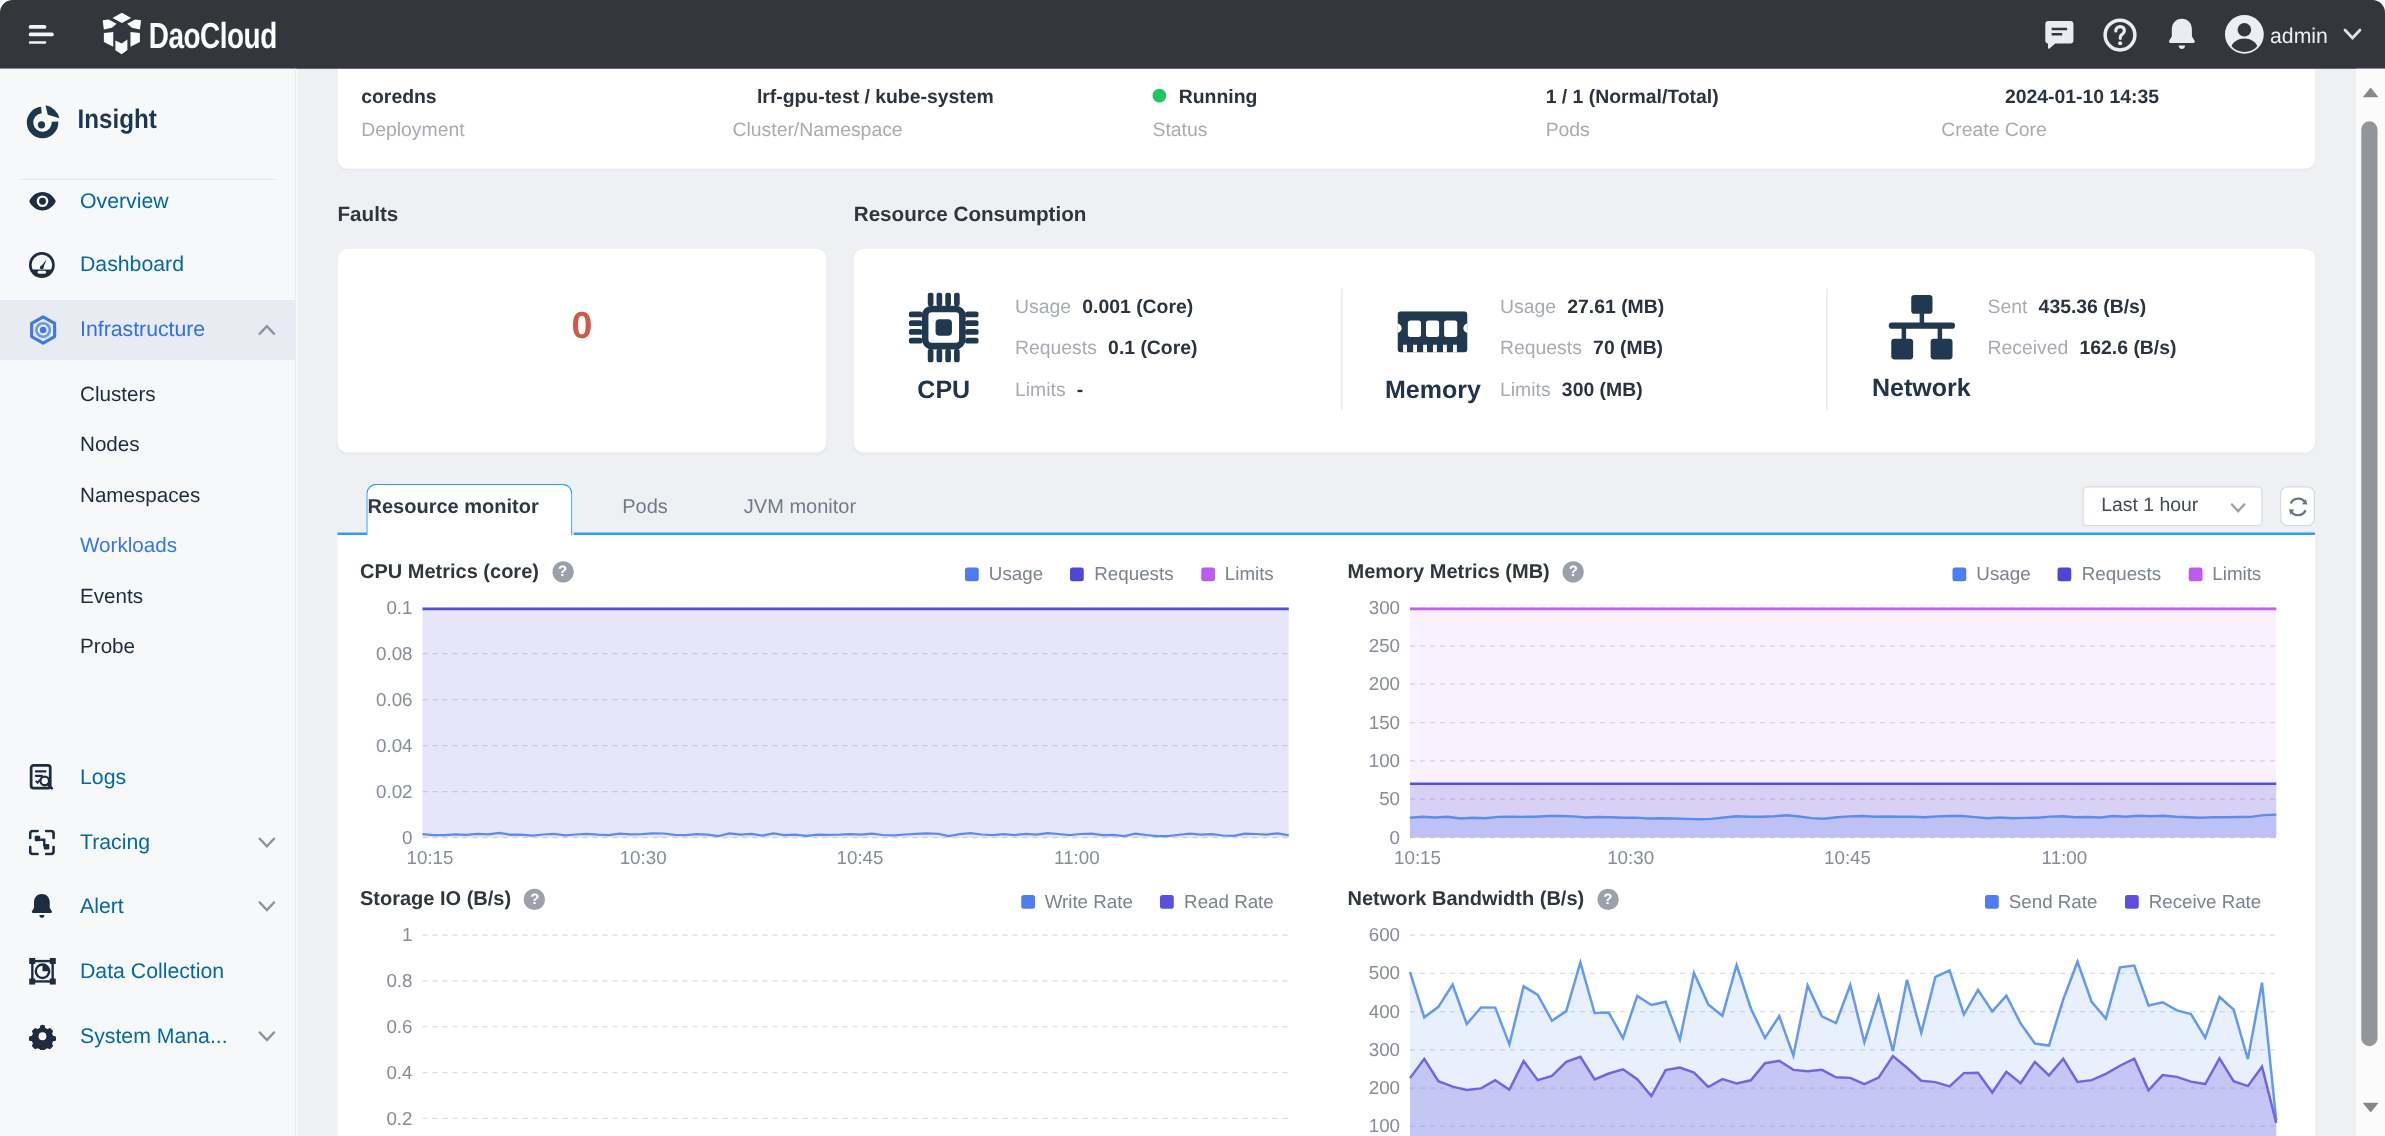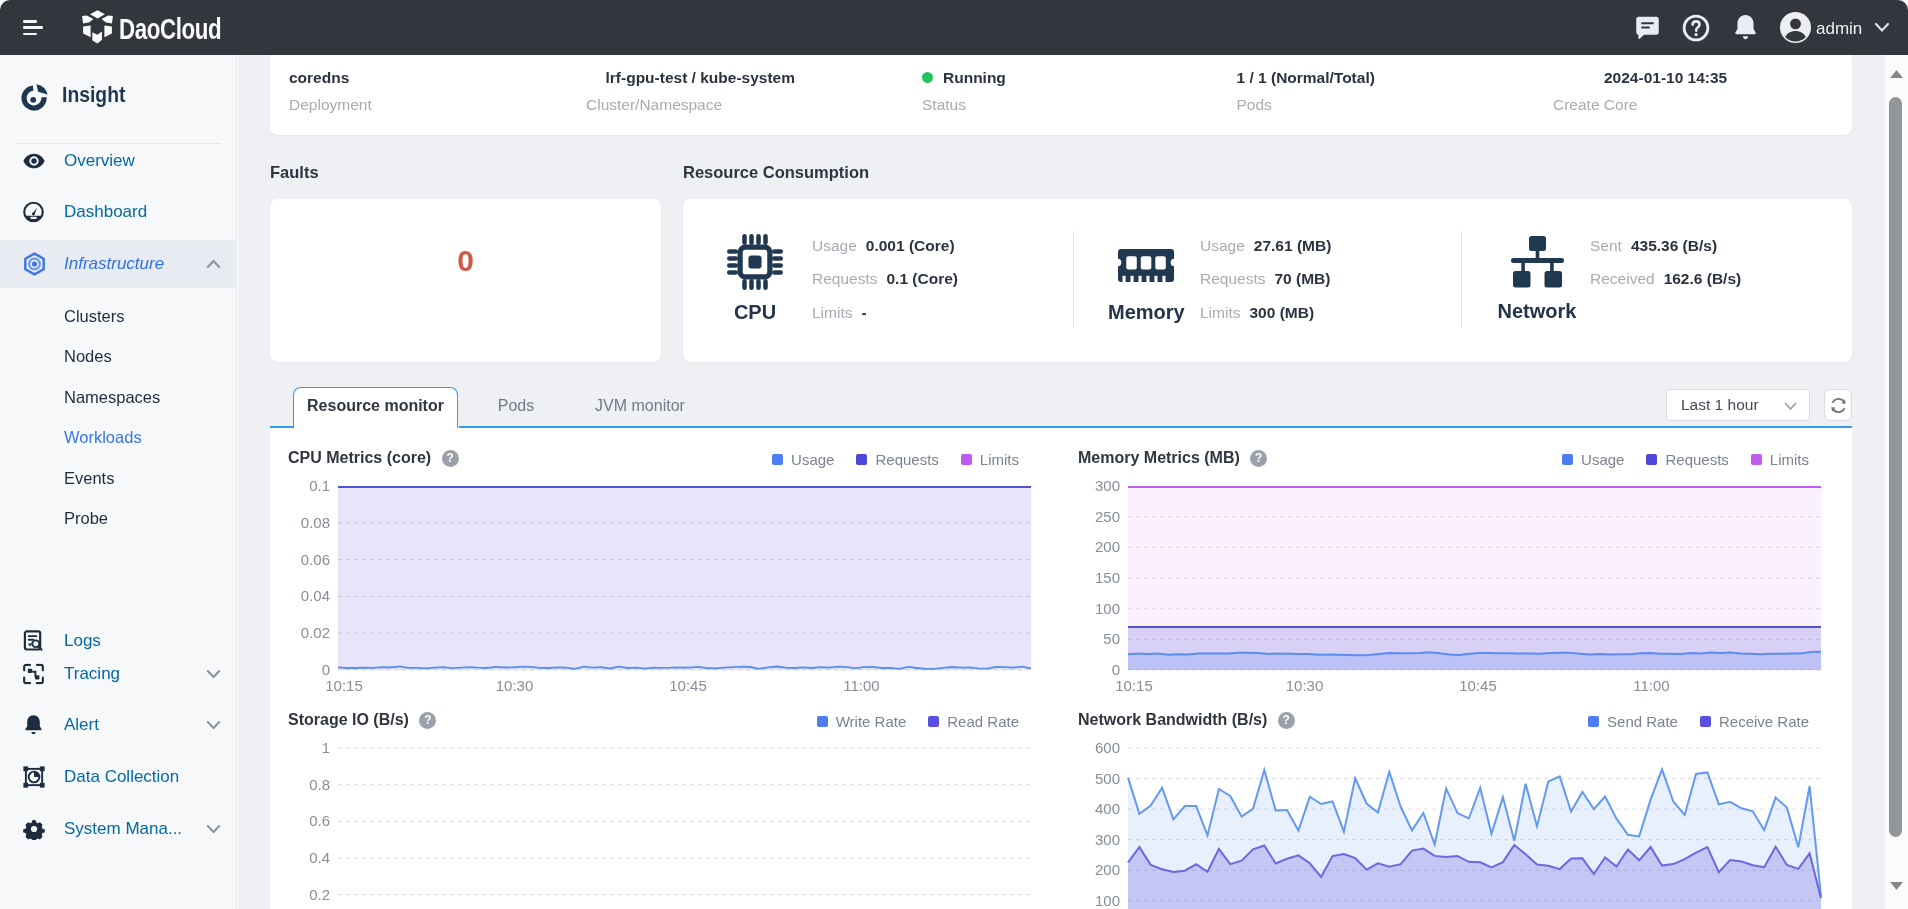--- a/index.html
+++ b/index.html
@@ -12,21 +12,21 @@
 #dclogo { position:absolute; left:82px; top:10px; }
 #dctext { position:absolute; left:119px; top:13px; font-size:29px; font-weight:bold; color:#fbfcfd; letter-spacing:-0.5px; transform:scaleX(0.77); transform-origin:left center; }
 .hicon { position:absolute; top:0; }
 #admin { position:absolute; left:1816px; top:18.5px; font-size:17px; color:#eceef1; }
 
 #sidebar { position:absolute; left:0; top:55px; width:237px; height:854px; background:#f7f8fa; border-right:1px solid #e9eaee; }
 #insight-txt { position:absolute; left:62px; top:28px; font-size:21.5px; font-weight:bold; color:#1d3750; transform:scaleX(0.9); transform-origin:left center; }
 #side-div { position:absolute; left:16px; top:88px; width:205px; height:1px; background:#e5e7ea; }
 .mi { position:absolute; left:0; width:236px; height:48px; }
 .mi .txt { position:absolute; left:64px; top:50%; transform:translateY(-50%); font-size:17px; color:#0369a1; }
-.mi.active { background:#e8ebf1;font-style:italic; }
+.mi.active { background:#e8ebf1; }
 .mi.active .txt { color:#3171e2; }
 .sub { position:absolute; left:64px; font-size:16.5px; color:#1f2c3e; transform:translateY(-50%); }
 .sub.sel { color:#3577e8; }
 .chev { position:absolute; left:206px; top:50%; transform:translateY(-50%); }
 .micon { position:absolute; left:23px; top:50%; transform:translateY(-50%); }
 
 #main { position:absolute; left:238px; top:55px; width:1647px; height:854px; background:#eef0f4; overflow:hidden; }
 .card { position:absolute; background:#fff; border-radius:8px; box-shadow:0 1px 3px rgba(31,35,41,0.04); }
 .val { font-size:15.5px; font-weight:bold; color:#2b3340; }
 .lab { font-size:15.5px; color:#a6abb4; }
@@ -157,21 +157,21 @@
         </div>
       <div class="rcrow" style="left:907px;top:71.5px;">
           <span class="rclab">Received</span>
           <span class="rcval">162.6 (B/s)</span>
         </div>
     </div>
 
     <div id="tabline-l" style="left:32px;width:23.5px;"></div>
     <div id="tabline-r" style="left:220.5px;width:1393.5px;"></div>
     <div id="tab-active"></div>
-    <div class="tabtxt" style="left:55px;width:165px;text-align:center;font-weight:bold;color:#2f3742;">Resource monitor</div>
+    <div class="tabtxt" style="left:42px;width:165px;text-align:center;font-weight:bold;color:#2f3742;">Resource monitor</div>
     <div class="tabtxt" style="left:240px;width:76px;text-align:center;color:#707a87;">Pods</div>
     <div class="tabtxt" style="left:338px;width:128px;text-align:center;color:#707a87;">JVM monitor</div>
 
     <div id="sel">
         <div id="selt">Last 1 hour</div>
       <svg style="position:absolute;right:12px;top:12px;" width="13" height="9" viewBox="0 0 13 9" fill="none" stroke="#9aa1ab" stroke-width="1.8" stroke-linecap="round">
           <path d="M1.5 1.5 L6.5 7 L11.5 1.5"></path>
         </svg>
     </div>
     <div id="refresh">
@@ -368,21 +368,21 @@
           <path d="M1.8 8 L7.5 2 L13.2 8"></path>
         </svg>
     </div>
     <div class="sub" style="top:260.5px;">Clusters</div>
     <div class="sub" style="top:301px;">Nodes</div>
     <div class="sub" style="top:341.5px;">Namespaces</div>
     <div class="sub sel" style="top:382px;">Workloads</div>
     <div class="sub" style="top:422.5px;">Events</div>
     <div class="sub" style="top:463px;">Probe</div>
 
-    <div class="mi" style="top:562px;">
+    <div class="mi" style="top:543px;">
       <svg class="micon" width="21" height="22" viewBox="0 0 22 23">
         <rect x="2" y="1.4" width="16" height="19" rx="2" fill="none" stroke="#1e2c3f" stroke-width="2.3"></rect>
         <path d="M6 6.4 h8 M6 10.2 h5" stroke="#1e2c3f" stroke-width="1.9" stroke-linecap="round"></path>
         <circle cx="13.4" cy="14.4" r="3.6" fill="#f7f8fa" stroke="#1e2c3f" stroke-width="1.9"></circle>
         <path d="M16 17.2 L19.4 20.6" stroke="#1e2c3f" stroke-width="2.1" stroke-linecap="round"></path>
         <path d="M5.8 14.2 l1.6 1.8 2-2.6" stroke="#1e2c3f" stroke-width="1.5" fill="none"></path>
       </svg>
       <div class="txt">Logs</div>
       </div>
     <div class="mi" style="top:595px;">

